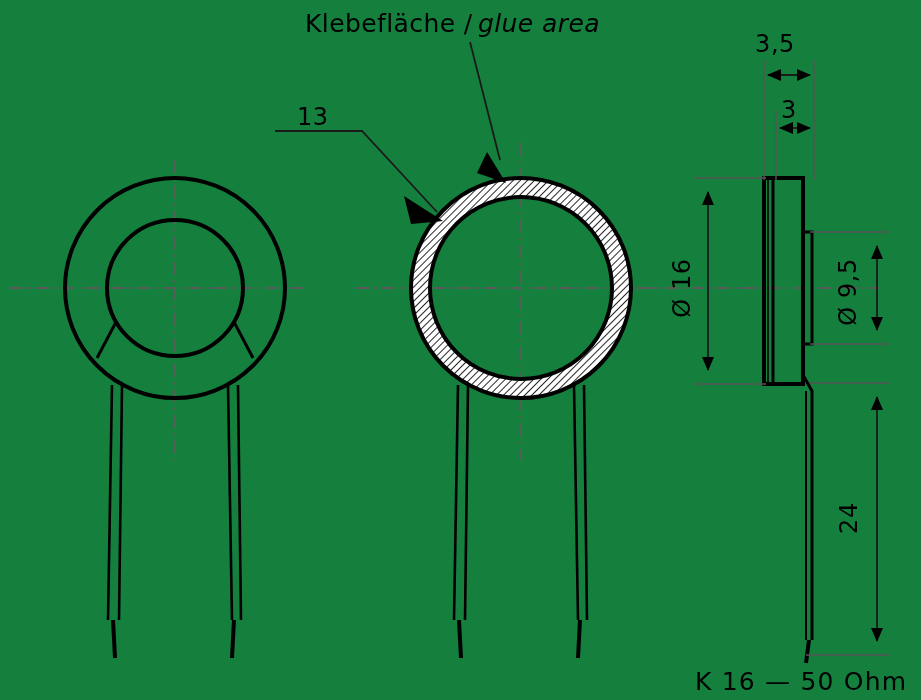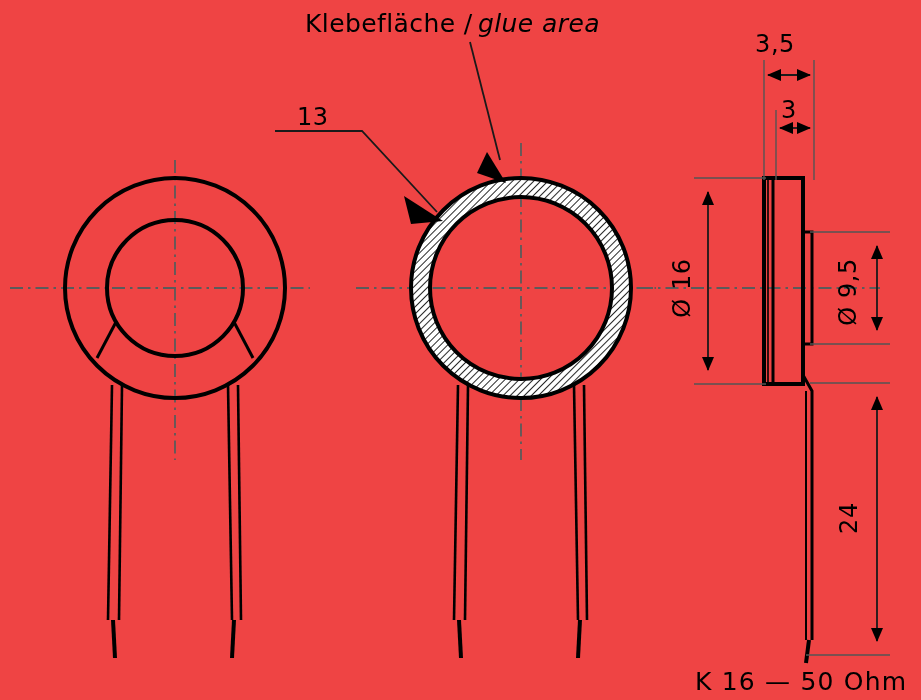--- a/index.html
+++ b/index.html
@@ -10,21 +10,21 @@
   body {
     width: 921px;
     height: 700px;
     font-family: "DejaVu Sans", sans-serif;
     overflow: hidden;
   }
   #drawing-root {
     position: relative;
     width: 921px;
     height: 700px;
-    background: #ef4444;
+    background: #15803d;
   }
   svg.sheet {
     position: absolute;
     top: 0;
     left: 0;
     width: 921px;
     height: 700px;
     display: block;
   }
   text {

